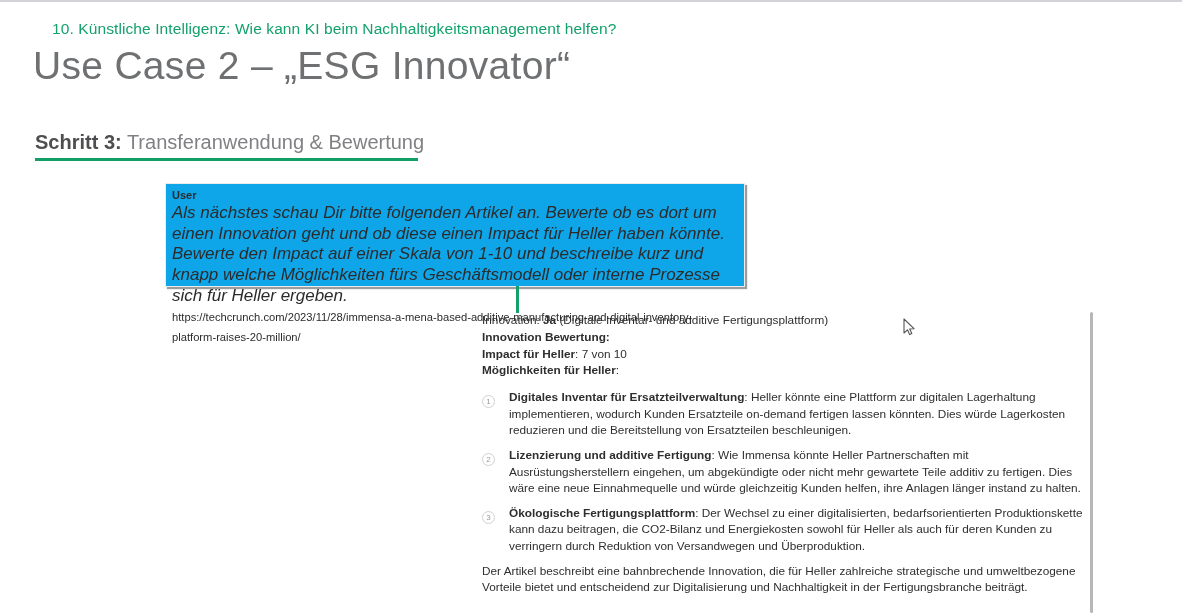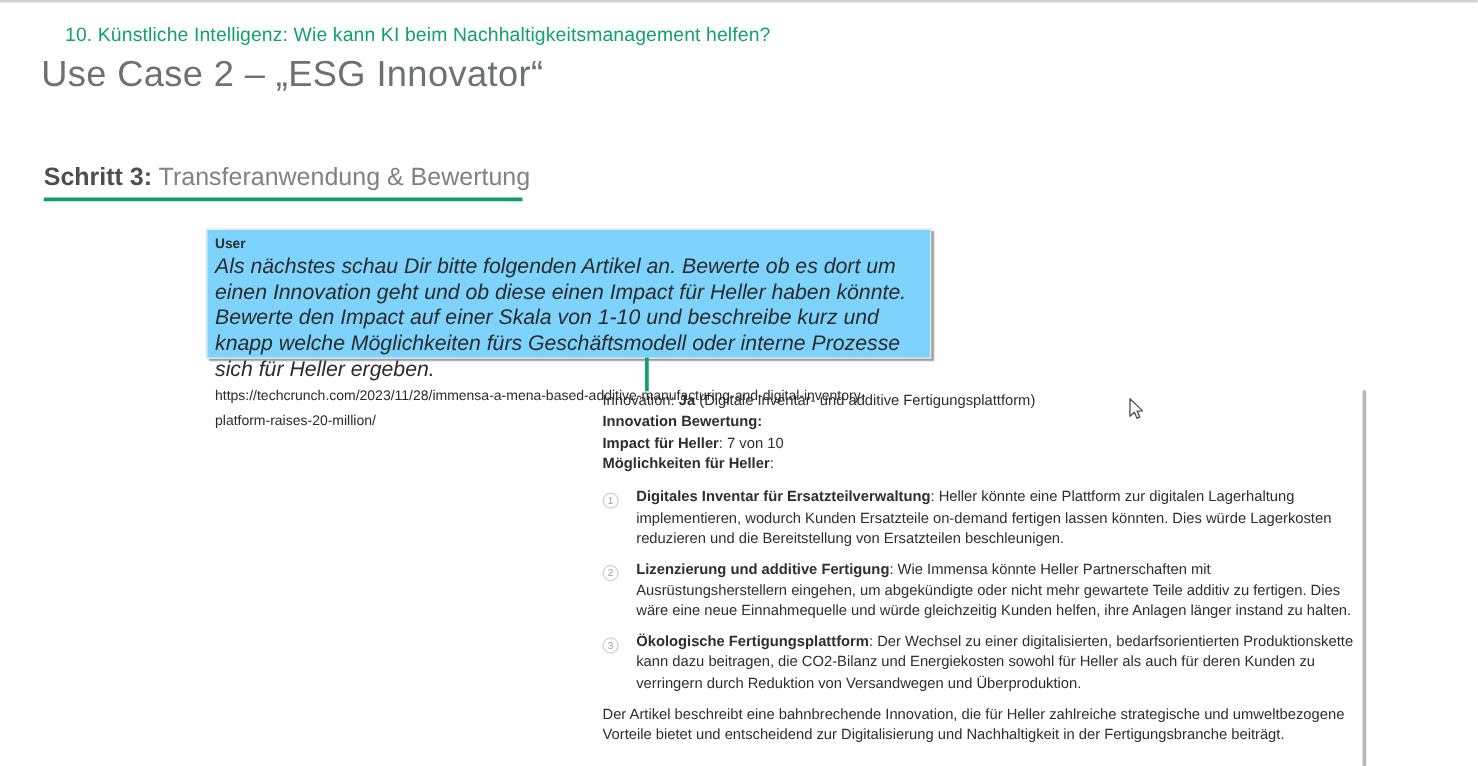--- a/index.html
+++ b/index.html
@@ -9,35 +9,35 @@
     font-family:"Liberation Sans", sans-serif;
   }
   .top-edge{position:absolute;left:0;top:0;width:1182px;height:2px;background:#d3d3d7;}
 
   .kicker{
     position:absolute;left:52px;top:20px;
     font-size:15.5px;color:#13a26b;letter-spacing:0.1px;white-space:nowrap;
   }
   .title{
     position:absolute;left:33px;top:44px;
-    font-size:29px;color:#6e7072;letter-spacing:0.3px;white-space:nowrap;
+    font-size:39px;color:#6e7072;letter-spacing:0.3px;white-space:nowrap;
   }
   .section{
     position:absolute;left:35px;top:131px;font-size:20px;white-space:nowrap;
   }
   .section .label{font-weight:bold;color:#4e4e50;}
   .section .rest{color:#808184;}
   .underline{
     position:absolute;left:35px;top:158px;width:383px;height:3px;background:#10a066;
   }
 
   
   .user-card{
     position:absolute;left:165px;top:183px;width:580px;height:104px;
-    box-sizing:border-box;background:#7dd3fc;
+    box-sizing:border-box;background:#0ea5e9;
     border:1px solid #ececec;
     box-shadow:2px 2px 1px #9d9d9d;
     padding:4px 8px 0 6px;
   }
   .user-role{font-size:11px;font-weight:bold;color:#2b2b2b;line-height:15px;}
   .user-text{font-size:17px;color:#2b2b2b;line-height:20.7px;font-style:italic;}
   .user-link{font-size:11.2px;color:#2b2b2b;line-height:20.7px;overflow-wrap:break-word;}
 
   .connector{
     position:absolute;left:516px;top:286px;width:3px;height:27px;background:#12a269;

